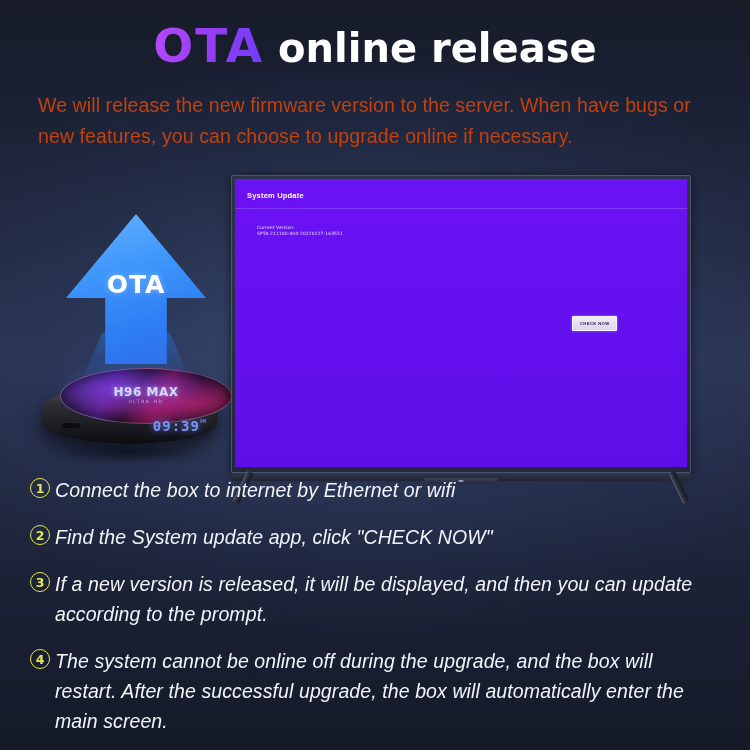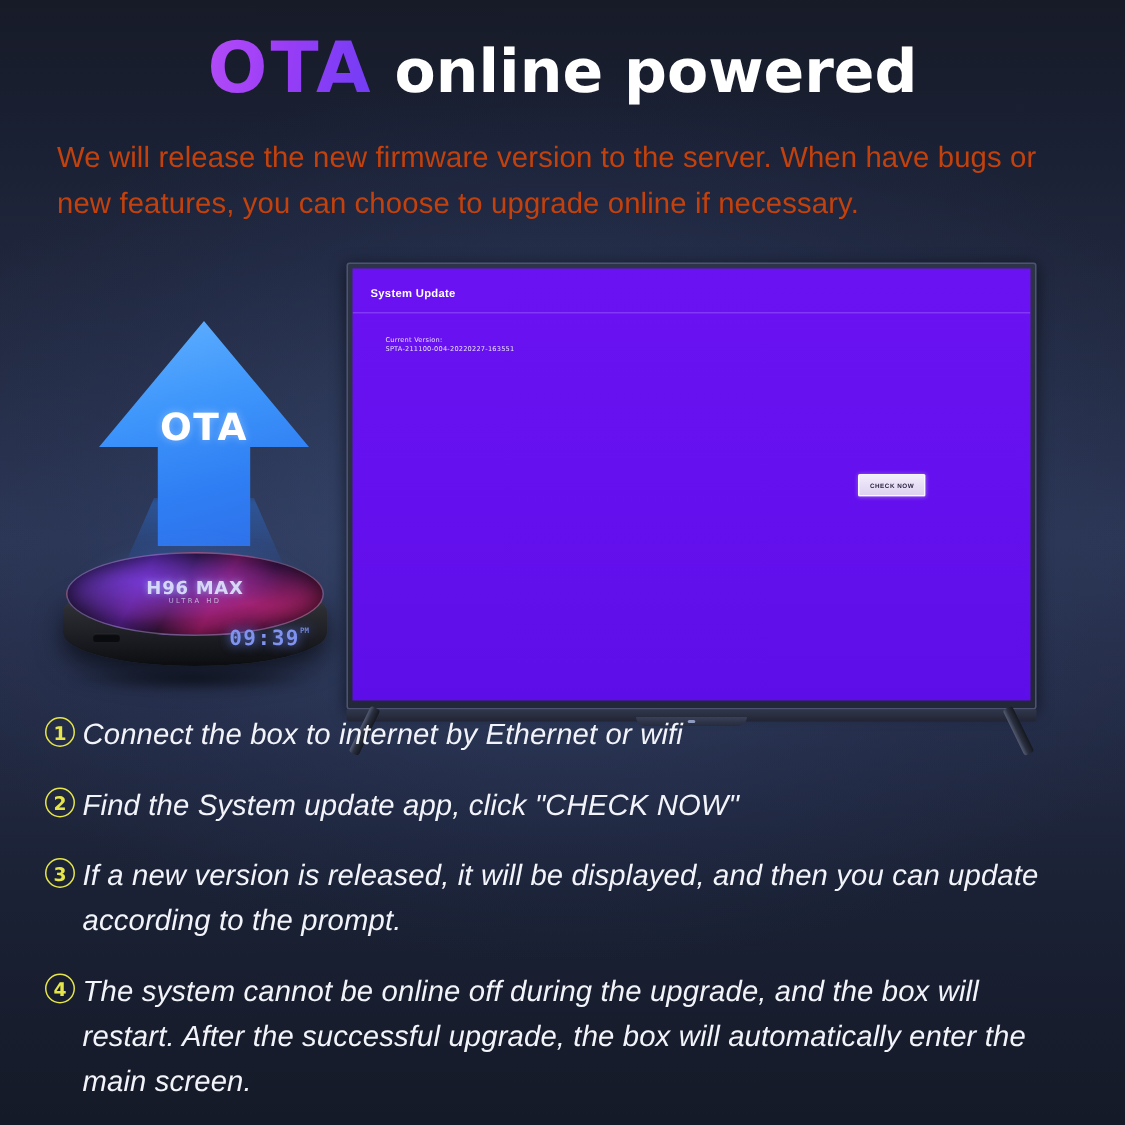--- a/index.html
+++ b/index.html
@@ -126,21 +126,21 @@
     background:radial-gradient(ellipse at 50% 100%, rgba(70,140,250,0.45) 0%, rgba(60,110,220,0.0) 72%);
     filter:blur(4px);
   }
   .box-body{
     position:absolute; left:6px; top:24px; width:176px; height:58px;
     background:linear-gradient(180deg,#4a4e55 0%,#2b2d33 35%,#16171c 80%,#0d0e11 100%);
     border-radius:50%/38%;
     box-shadow:0 8px 18px rgba(0,0,0,0.6);
   }
   .box-top{
-    position:absolute; left:8px; top:6px; width:172px; height:56px;
+    position:absolute; left:24px; top:6px; width:172px; height:56px;
     border-radius:50%;
     background:
       radial-gradient(ellipse at 30% 35%, rgba(120,60,220,0.85) 0%, rgba(60,25,120,0.2) 55%, rgba(0,0,0,0) 72%),
       radial-gradient(ellipse at 72% 62%, rgba(225,40,120,0.8) 0%, rgba(120,20,70,0.25) 55%, rgba(0,0,0,0) 75%),
       linear-gradient(118deg,#0e0d16 0%,#241a44 16%,#5626a8 30%,#1b1430 44%,#8f1a62 58%,#2a1240 72%,#120f1c 100%);
     border:1px solid rgba(150,150,170,0.45);
     box-shadow:inset 0 0 14px rgba(0,0,0,0.55);
   }
   .box-logo{
     position:absolute; left:0; top:16px; width:100%; text-align:center;
@@ -188,21 +188,21 @@
     font-size:19.5px; line-height:30px; color:#f2f4fa; letter-spacing:0.1px;
     max-width:655px;
     font-style:italic;
   }
 </style>
 </head>
 <body>
 
 <div class="title-row">
   <span class="title-ota">OTA</span>
-  <span class="title-rest">online powered</span>
+  <span class="title-rest">online release</span>
 </div>
 
 <p class="intro">We will release the new firmware version to the server.  When have bugs or new features, you can choose to upgrade online if necessary.</p>
 
 <div class="arrow-wrap">
   <div class="arrow-beam"></div>
   <div class="arrow"></div>
   <div class="arrow-label">OTA</div>
 </div>
 

